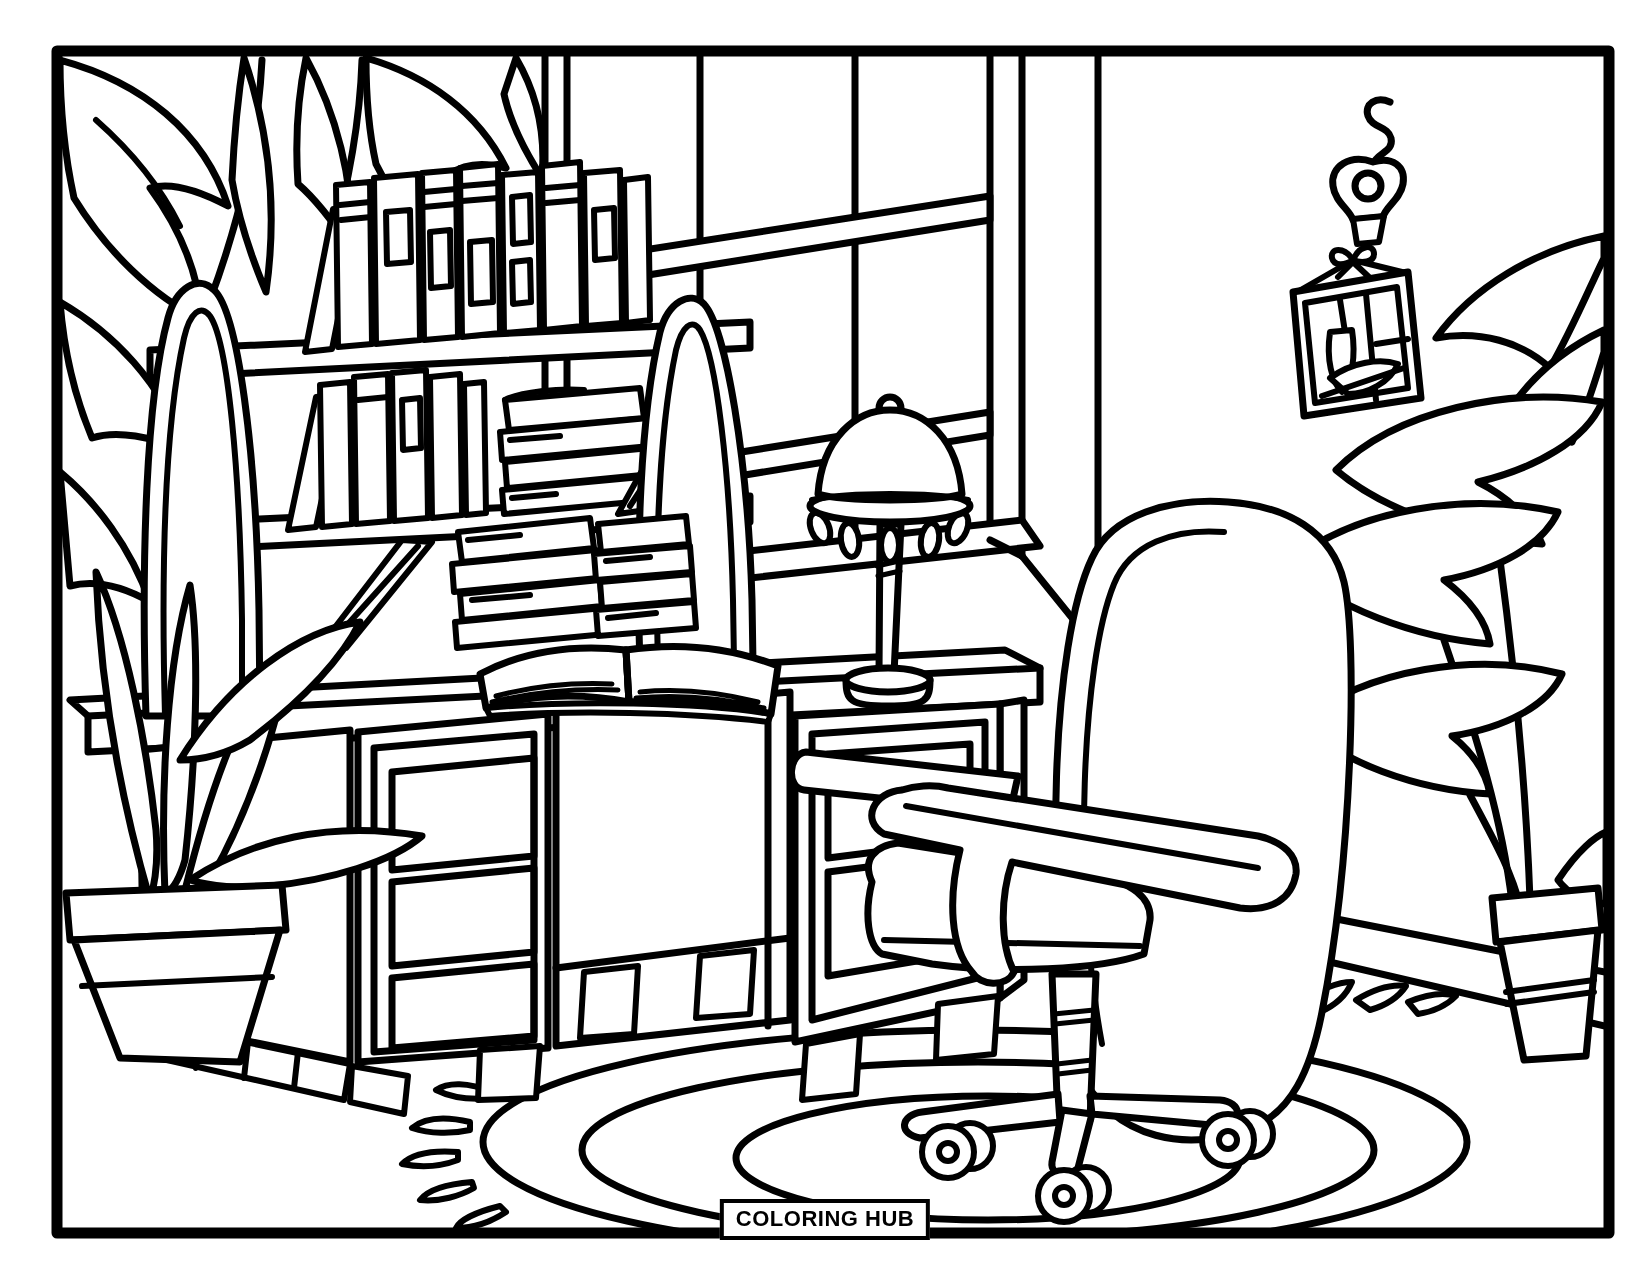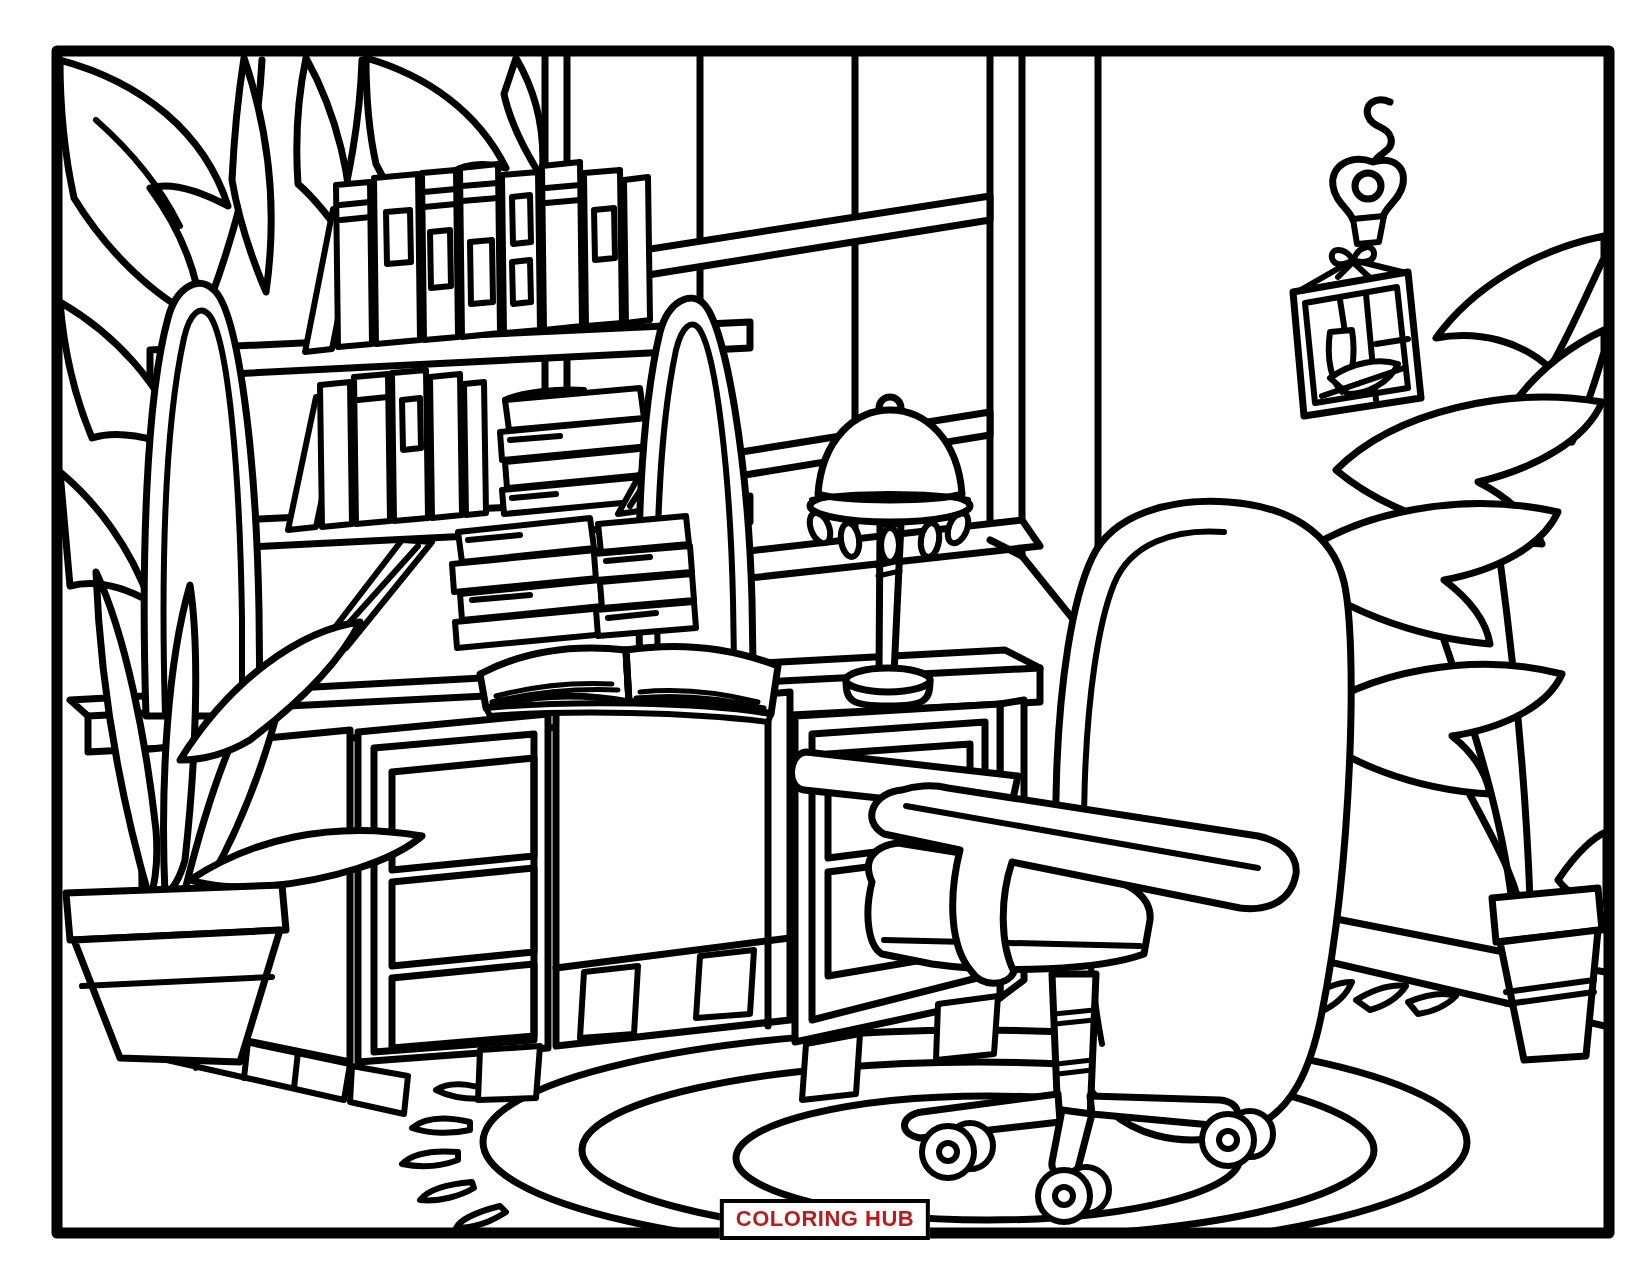--- a/index.html
+++ b/index.html
@@ -1,20 +1,20 @@
 <!DOCTYPE html>
 <html><head>
 <meta charset="utf-8">
 <style>
   html,body{margin:0;padding:0;background:#ffffff;}
   .stage{position:relative;width:1650px;height:1275px;background:#ffffff;overflow:hidden;
          font-family:"Liberation Sans", sans-serif;}
   .stage svg{position:absolute;left:0;top:0;}
   .badge{position:absolute;left:50%;top:1199px;transform:translateX(-50%);
-         background:#ffffff;border:4px solid #000000;color:#b91c1c;
+         background:#ffffff;border:4px solid #000000;color:#000000;
          font-weight:bold;font-size:22px;letter-spacing:0.5px;
          padding:3px 12px 4px 12px;white-space:nowrap;z-index:5;}
   path,line,ellipse,circle,rect{vector-effect:none;}
 </style>
 </head>
 <body>
 
 <div class="stage">
 <svg width="1650" height="1275" viewBox="0 0 1650 1275" xmlns="http://www.w3.org/2000/svg" fill="none" stroke="#000000" stroke-width="7" stroke-linejoin="round" stroke-linecap="round">
   <defs>

